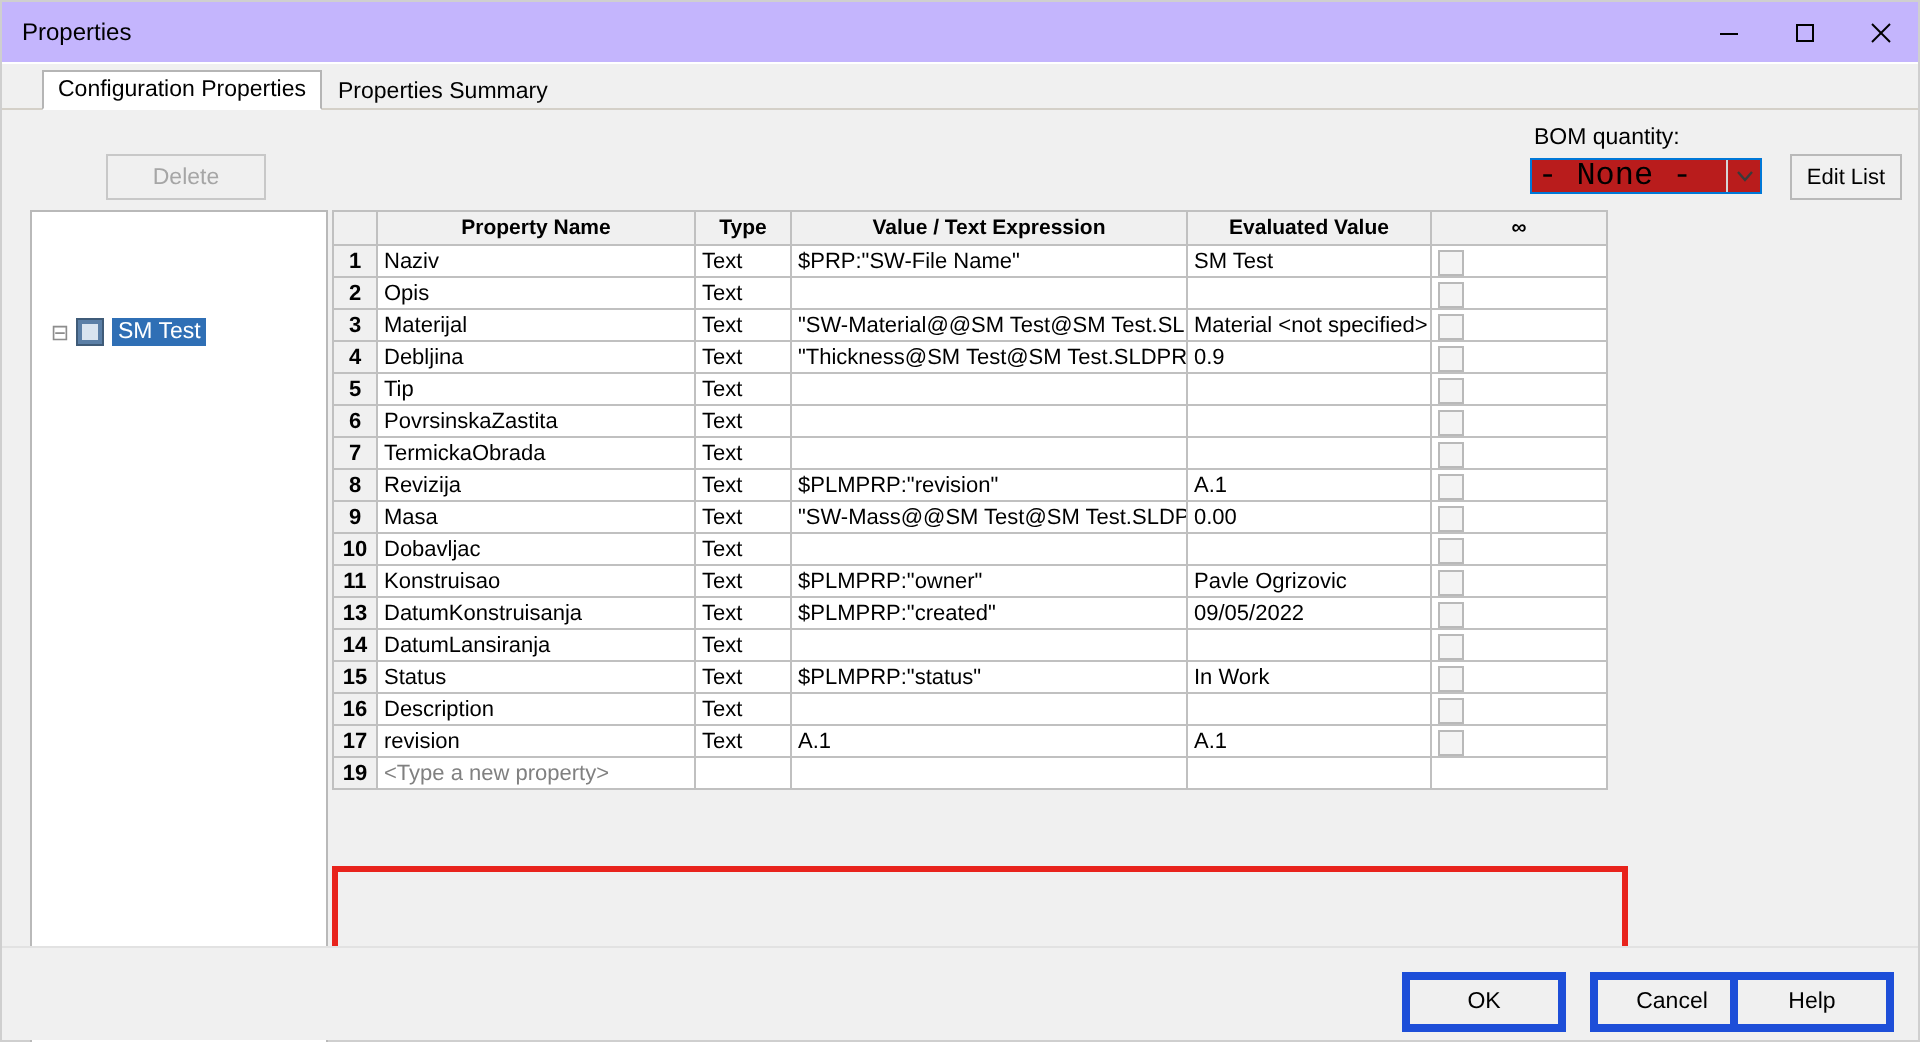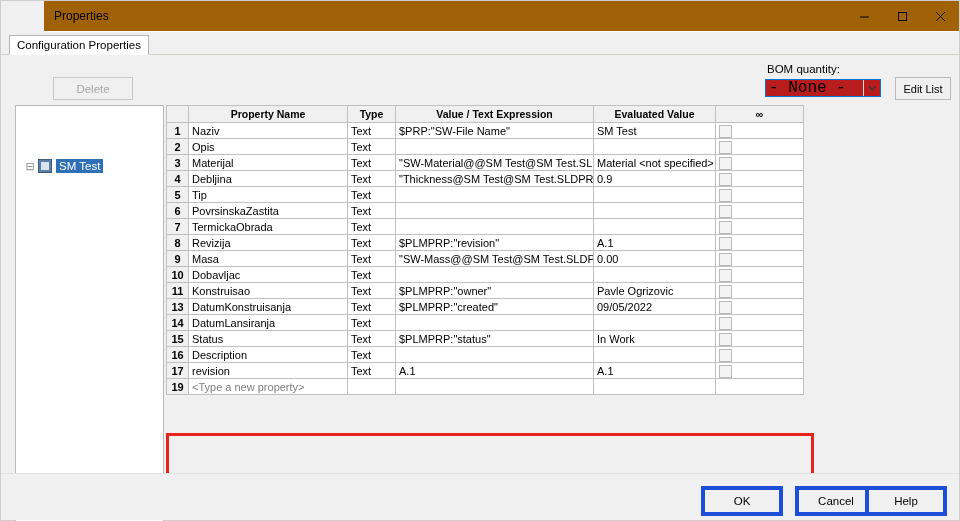--- a/index.html
+++ b/index.html
@@ -21,26 +21,25 @@
     height: 521px;
     background: #f0f0f0;
     border: 1px solid #cfcfcf;
     box-sizing: border-box;
     display: flex;
     flex-direction: column;
   }
   
   .titlebar {
     height: 30px;
-    background: #a16207;
+    background: #c4b5fd;
     display: flex;
     align-items: center;
     flex: 0 0 auto;
     border-bottom: 1px solid #ffffff;
-    margin-left: 43px;
   }
   .titlebar .title {
     padding-left: 10px;
     font-size: 12px;
     color: #000;
     flex: 1 1 auto;
   }
   .winbtns {
     display: flex;
     height: 30px;
@@ -53,21 +52,21 @@
     justify-content: center;
     font-size: 12px;
     color: #000;
   }
   .winbtn svg { display: block; }
   
   .tabstrip {
     height: 22px;
     display: flex;
     align-items: flex-end;
-    padding-left: 8px;
+    padding-left: 20px;
     background: #f0f0f0;
     border-bottom: 1px solid #d4d0c8;
     flex: 0 0 auto;
   }
   .tab {
     font-size: 11.5px;
     padding: 3px 7px 3px 7px;
     border: 1px solid transparent;
     border-bottom: none;
     position: relative;
@@ -326,20 +325,23 @@
             <line x1="1" y1="1" x2="10" y2="10" stroke="#000" stroke-width="1"></line>
             <line x1="10" y1="1" x2="1" y2="10" stroke="#000" stroke-width="1"></line>
           </svg>
       </div>
     </div>
   </div>
 
   <div class="tabstrip">
     <div class="tab active">
       <span>Configuration Properties</span>
+    </div>
+    <div class="tab">
+      <span>Properties Summary</span>
     </div>
   </div>
 
   <div class="body">
 
     <div class="toolrow">
       <div class="delete-btn">
         <span>Delete</span>
       </div>
       <div class="bom-label">BOM quantity:</div>

